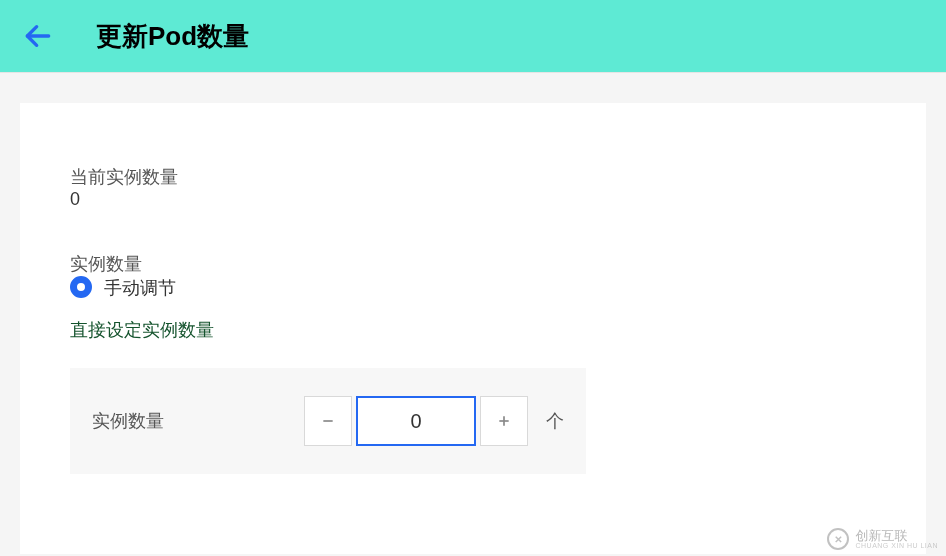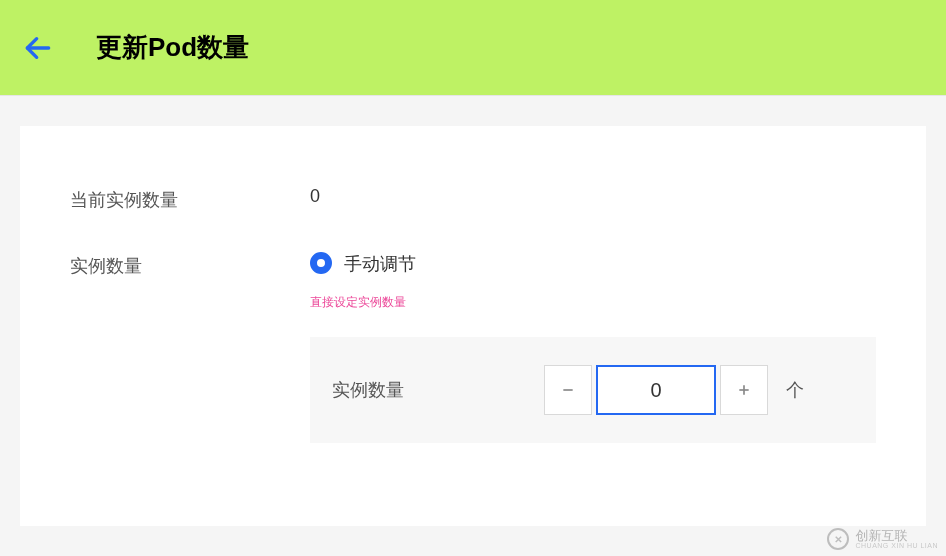--- a/index.html
+++ b/index.html
@@ -5,22 +5,22 @@
     * { margin: 0; padding: 0; box-sizing: border-box; }
     body {
       font-family: -apple-system, BlinkMacSystemFont, "PingFang SC", "Hiragino Sans GB", "Microsoft YaHei", sans-serif;
       background: #f5f5f5;
       width: 946px;
       height: 556px;
       overflow: hidden;
       position: relative;
     }
     .header {
-      background: #bef264;
-      height: 96px;
+      background: #5eead4;
+      height: 73px;
       display: flex;
       align-items: center;
       padding-left: 22px;
       border-bottom: 1px solid #e5e5e5;
     }
     .back-arrow {
       color: #2468f2;
       cursor: pointer;
       margin-right: 42px;
       display: flex;
@@ -36,20 +36,21 @@
     }
     .card {
       background: #fff;
       padding: 60px 50px 40px 50px;
       min-height: 400px;
     }
     .row {
       display: flex;
       align-items: flex-start;
       margin-bottom: 40px;
+      flex-direction: column;
     }
     .row-label {
       width: 240px;
       font-size: 18px;
       color: #555;
       padding-top: 2px;
     }
     .row-value {
       flex: 1;
     }
@@ -77,22 +78,22 @@
       flex-shrink: 0;
     }
     .radio-circle.selected {
       border: 7px solid #2468f2;
     }
     .radio-label {
       font-size: 18px;
       color: #333;
     }
     .helper-text {
-      font-size: 12px;
-      color: #ec4899;
+      font-size: 18px;
+      color: #14532d;
       margin-bottom: 26px;
     }
     .stepper-box {
       background: #f7f7f7;
       padding: 28px 22px;
       display: flex;
       align-items: center;
       gap: 140px;
     }
     .stepper-label {

